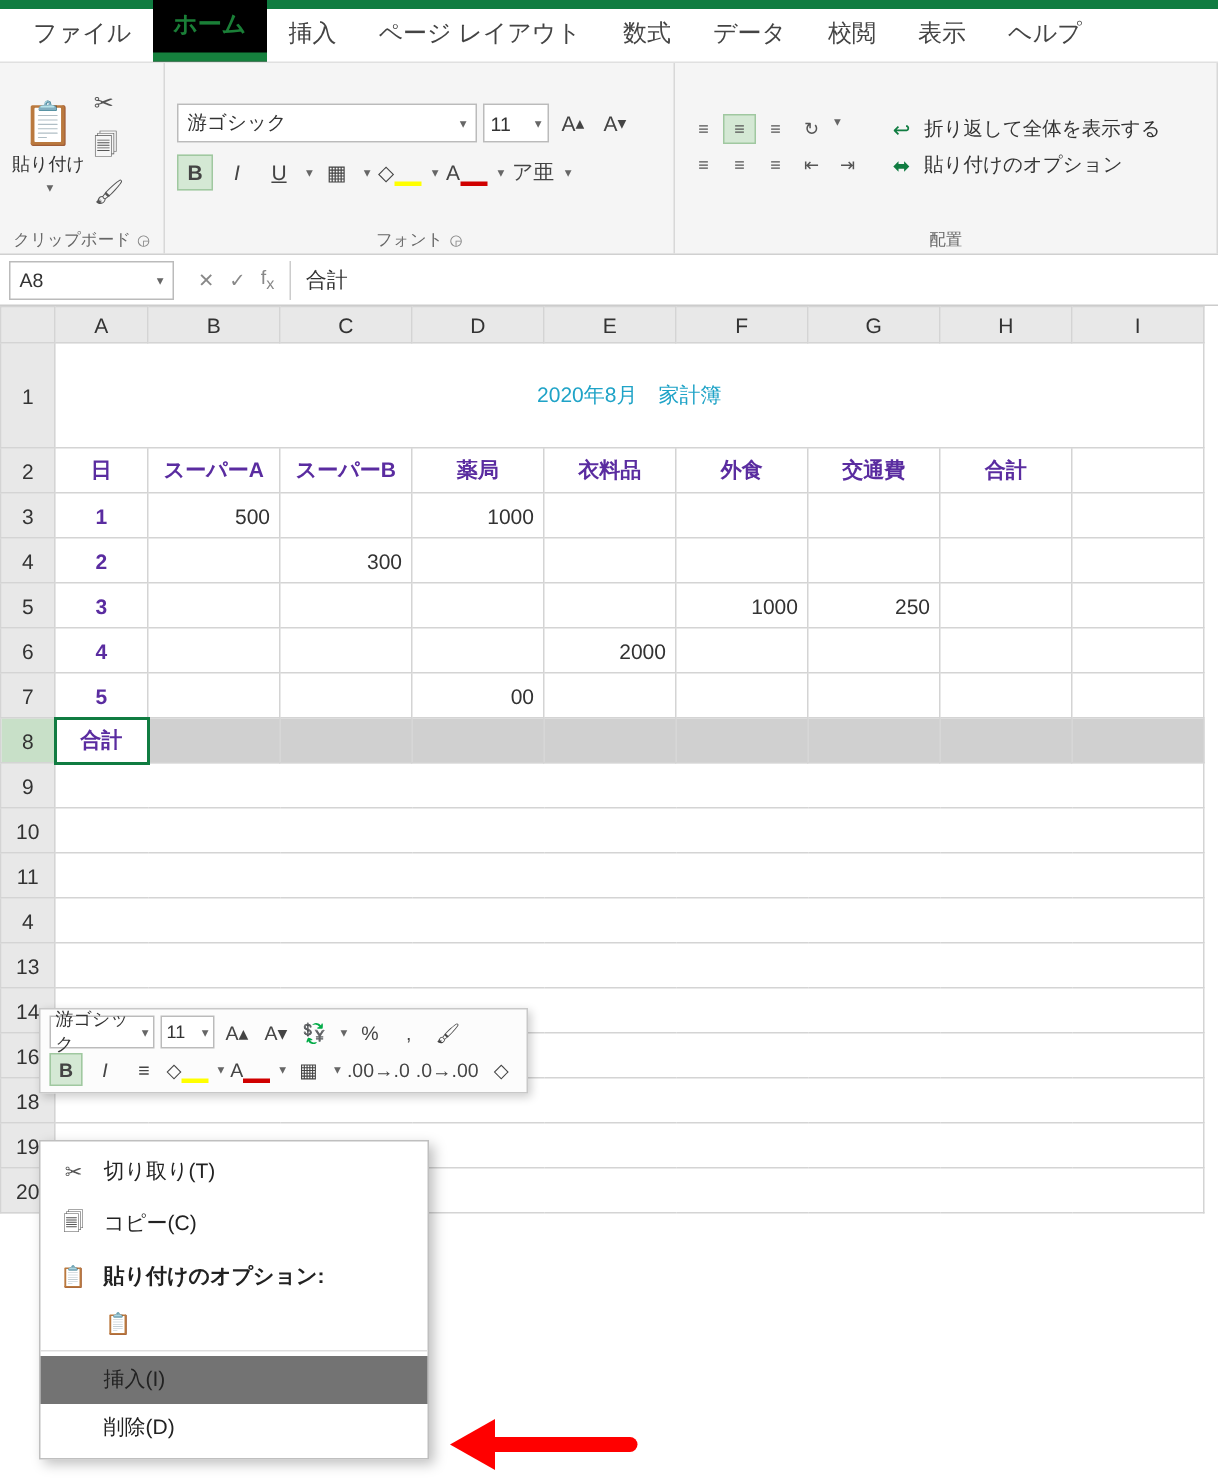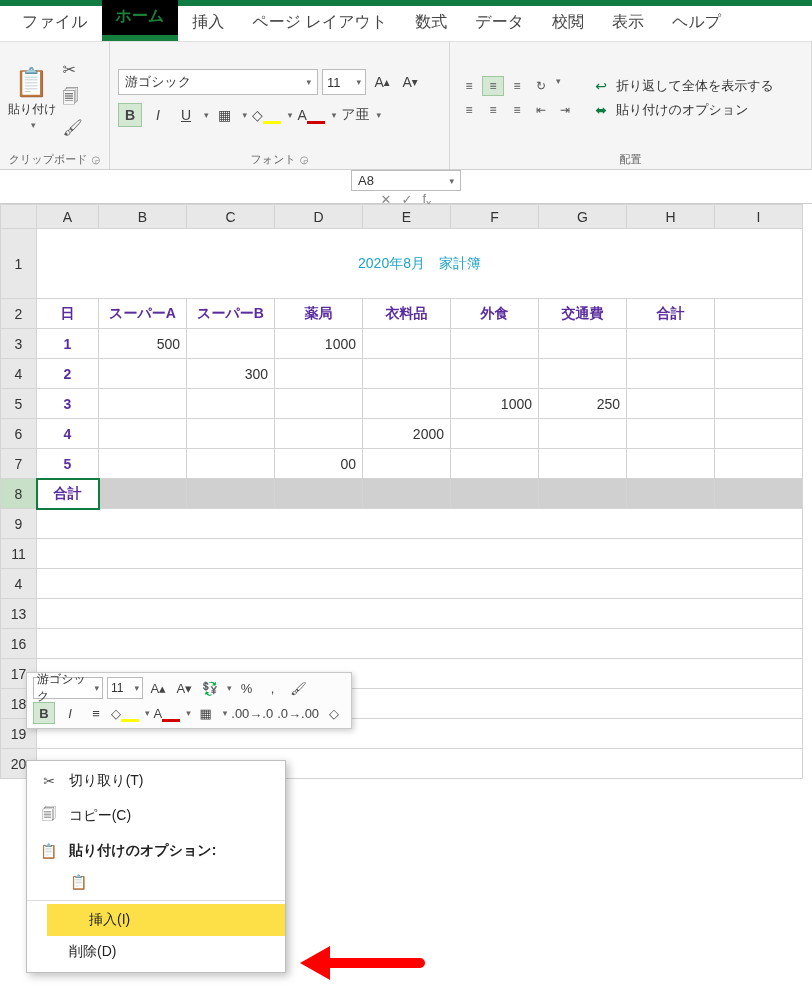--- a/index.html
+++ b/index.html
@@ -38,21 +38,21 @@
 .align-col{display:flex;flex-direction:column;gap:4px;}
 .align-row{display:flex;gap:2px;}
 .align-btn{width:22px;height:20px;display:flex;align-items:center;justify-content:center;font-size:12px;color:#555;}
 .align-btn.active{background:#d4e8d4;border:1px solid #a0c8a0;}
 
 .wrap-merge{display:flex;flex-direction:column;gap:6px;padding-left:10px;}
 .wm-row{display:flex;align-items:center;gap:6px;font-size:13px;color:#333;}
 .wm-icon{width:18px;height:18px;display:inline-flex;align-items:center;justify-content:center;color:#107c41;font-size:14px;}
 
 
-.fxbar { display: flex; align-items: center; height: 34px; border-bottom: 1px solid #ccc; background:#fff;flex-direction:column; }
+.fxbar { display: flex; align-items: center; height: 34px; border-bottom: 1px solid #ccc; background:#fff; }
 .namebox { width: 110px; height: 26px; border: 1px solid #bbb; margin: 0 6px; padding: 2px 6px; font-size: 13px; display:flex;align-items:center;justify-content:space-between;}
 .fx-controls{display:flex;align-items:center;gap:10px;padding:0 10px;color:#888;}
 .fx-input{flex:1;height:26px;border-left:1px solid #ccc;padding:2px 10px;font-size:14px;display:flex;align-items:center;}
 
 
 .grid-wrap{position:relative;}
 .grid { border-collapse: collapse; table-layout: fixed; }
 .grid th, .grid td { border: 1px solid #d4d4d4; font-size: 14px; }
 .colhdr { background: #e8e8e8; text-align: center; height: 24px; font-weight: normal; color:#333; }
 .rowhdr { background: #e8e8e8; text-align: center; width: 36px; font-weight: normal; color:#333; }
@@ -70,21 +70,21 @@
 .mini-toolbar{ position:absolute; left:26px; top:468px; background:#fcfcfc; border:1px solid #c8c8c8; box-shadow:2px 2px 6px rgba(0,0,0,.2); padding:4px 6px; display:flex; align-items:center; gap:4px; z-index:5;}
 .mini-toolbar .row2{display:flex;align-items:center;gap:4px;}
 .mini-font{width:70px;height:22px;border:1px solid #bbb;background:#fff;font-size:12px;padding:1px 3px;display:flex;align-items:center;justify-content:space-between;}
 .mini-size{width:36px;height:22px;border:1px solid #bbb;background:#fff;font-size:12px;padding:1px 3px;display:flex;align-items:center;justify-content:space-between;}
 .mini-btn{min-width:22px;height:22px;display:inline-flex;align-items:center;justify-content:center;font-size:13px;color:#444;}
 .mini-btn.active{background:#d4e8d4;border:1px solid #a0c8a0;}
 
 
 .ctx{ position:absolute; left:26px; top:556px; width:260px; background:#fff; border:1px solid #bfbfbf; box-shadow:3px 3px 8px rgba(0,0,0,.25); z-index:6; padding:4px 0;}
 .ctx-item{ display:flex; align-items:center; gap:10px; padding:7px 12px; font-size:14px; color:#222; cursor:default;}
-.ctx-item:hover,.ctx-item.hover{ background:#fde047;margin-left:20px;}
+.ctx-item:hover,.ctx-item.hover{ background:#737373;}
 .ctx-item.heading{ font-weight:600; cursor:default;}
 .ctx-icon{ width:20px; text-align:center; color:#555; font-size:14px;}
 .ctx-sep{height:1px;background:#ddd;margin:3px 0;}
 .ctx-sub{padding-left:42px;}
 
 
 .arrow{position:absolute;left:300px;top:734px;z-index:7;}
 .arrow svg{overflow:visible;}
 
 .launcher{font-size:10px;color:#888;}
@@ -325,37 +325,41 @@
           <td></td>
           <td></td>
           <td></td>
   </tr>
 
   <tr>
           <th class="rowhdr">9</th>
           <td colspan="9"></td>
         </tr>
   <tr>
+          <th class="rowhdr">10</th>
+          <td colspan="9"></td>
+        </tr>
+  <tr>
           <th class="rowhdr">11</th>
           <td colspan="9"></td>
         </tr>
   <tr>
           <th class="rowhdr">4</th>
           <td colspan="9"></td>
         </tr>
   <tr>
           <th class="rowhdr">13</th>
           <td colspan="9"></td>
         </tr>
   <tr>
+          <th class="rowhdr">14</th>
+          <td colspan="9"></td>
+        </tr>
+  <tr>
           <th class="rowhdr">16</th>
-          <td colspan="9"></td>
-        </tr>
-  <tr>
-          <th class="rowhdr">17</th>
           <td colspan="9"></td>
         </tr>
   <tr>
           <th class="rowhdr">18</th>
           <td colspan="9"></td>
         </tr>
   <tr>
           <th class="rowhdr">19</th>
           <td colspan="9"></td>
         </tr>

